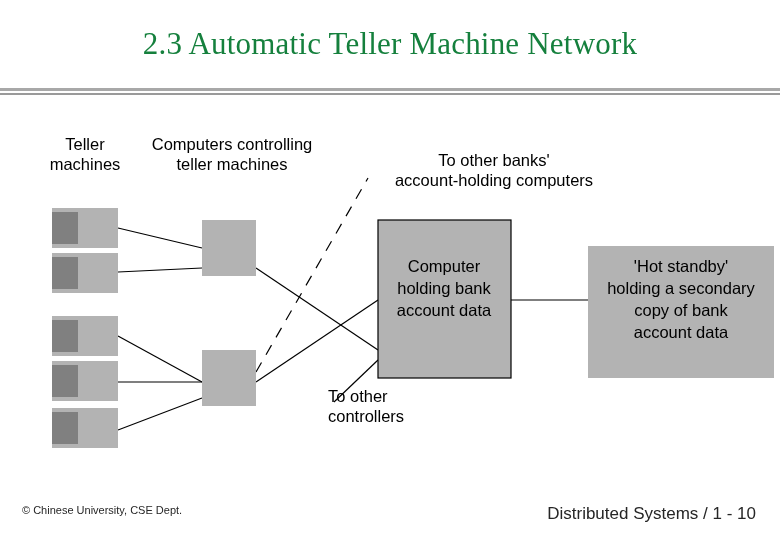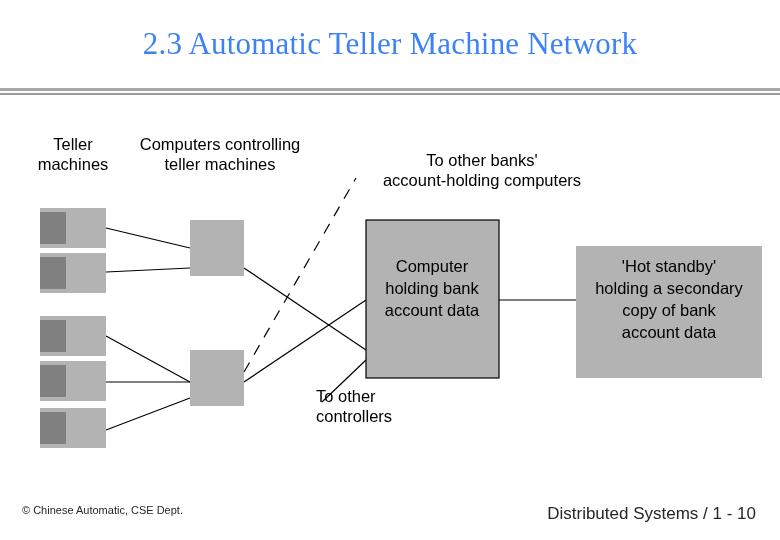--- a/index.html
+++ b/index.html
@@ -21,42 +21,42 @@
     height: 540px;
   }
   .slide-title {
     position: absolute;
     left: 0;
     top: 26px;
     width: 780px;
     text-align: center;
     font-family: "Liberation Serif", serif;
     font-size: 31px;
-    color: #3b82f6;
+    color: #15803d;
     letter-spacing: 0.2px;
     white-space: nowrap;
   }
   .title-rule {
     position: absolute;
     left: 0;
     width: 780px;
   }
   .title-rule.r1 {
     top: 88px;
     height: 3px;
     background: #a8a8a8;
   }
   .title-rule.r2 {
     top: 93px;
     height: 2px;
     background: #9a9a9a;
   }
   .diagram {
     position: absolute;
-    left: 4px;
+    left: 16px;
     top: 120px;
     width: 720px;
     height: 350px;
   }
   .diagram svg {
     display: block;
   }
   .footer-left {
     position: absolute;
     left: 22px;
@@ -174,16 +174,16 @@
       </g>
 
       <g class="dlabel">
         <text x="312" y="282" text-anchor="start">To other</text>
         <text x="312" y="302" text-anchor="start">controllers</text>
       </g>
 
     </svg>
   </div>
 
-  <div class="footer-left">© Chinese Automatic, CSE Dept.</div>
+  <div class="footer-left">© Chinese University, CSE Dept.</div>
   <div class="footer-right">Distributed Systems / 1 - 10</div>
 
 </div>
 
 </body></html>

